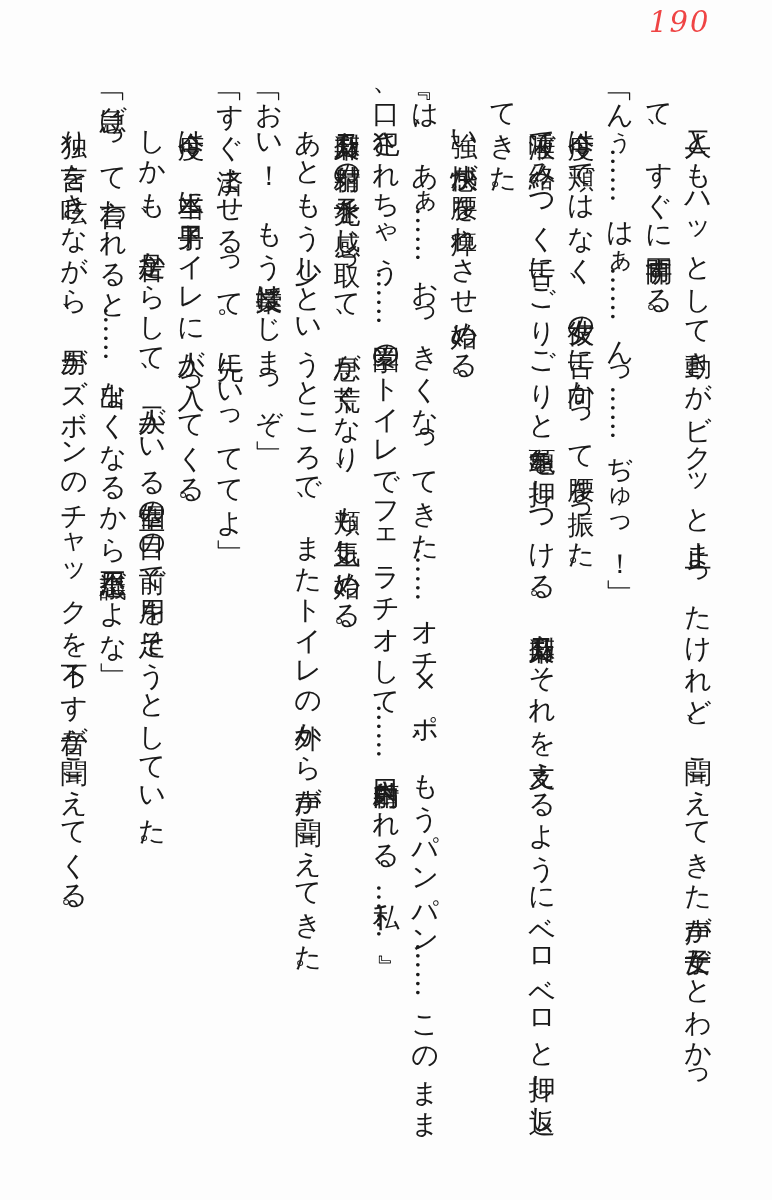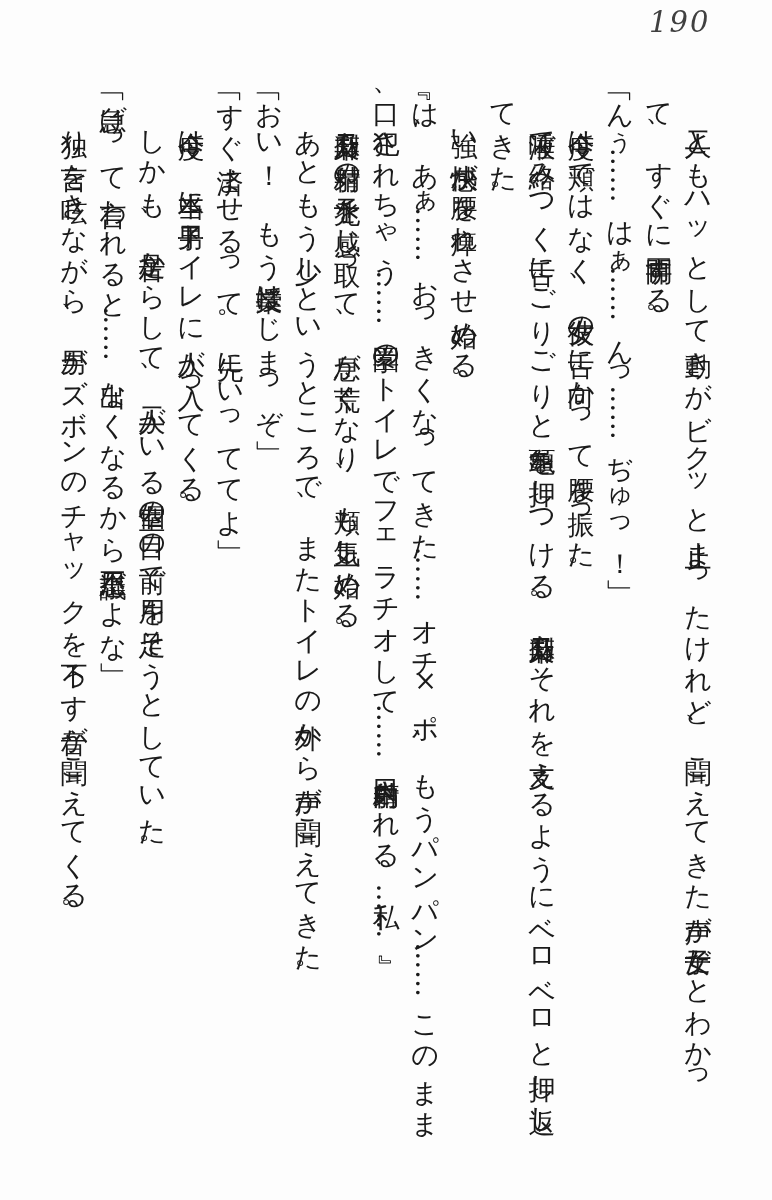--- a/index.html
+++ b/index.html
@@ -19,21 +19,21 @@
     background: #fdfdfd;
     font-family: "DejaVu Serif", "Liberation Serif", serif;
   }
   .page-number {
     position: absolute;
     top: 5px;
     left: 649px;
     font-size: 29px;
     font-style: italic;
     letter-spacing: 2px;
-    color: #404040;
+    color: #ef4444;
   }
   .text-block {
     position: absolute;
     top: 84px;
     right: 54px;
     width: 664px;
     height: 1056px;
     writing-mode: vertical-rl;
     text-orientation: mixed;
     font-size: 27px;

